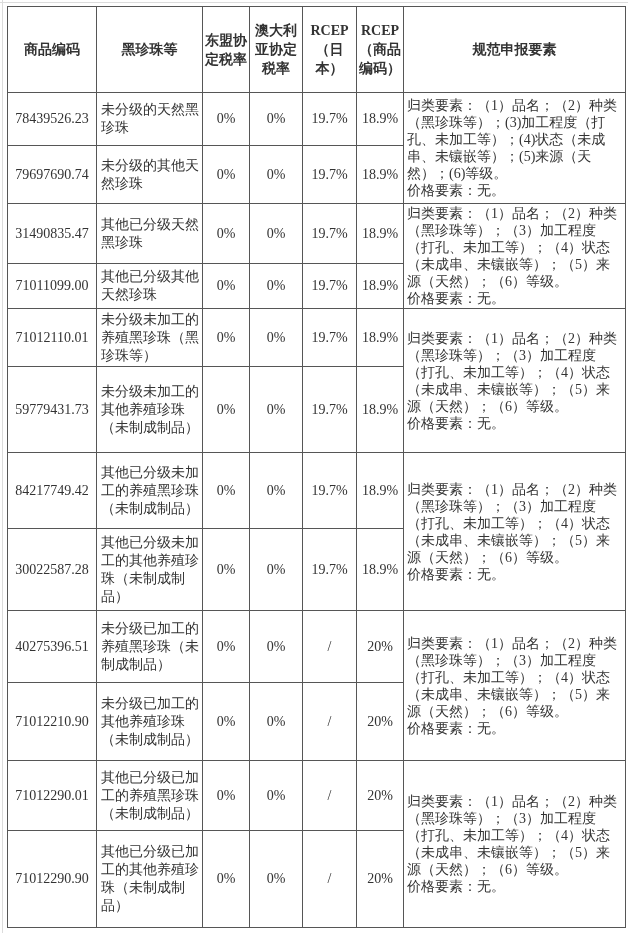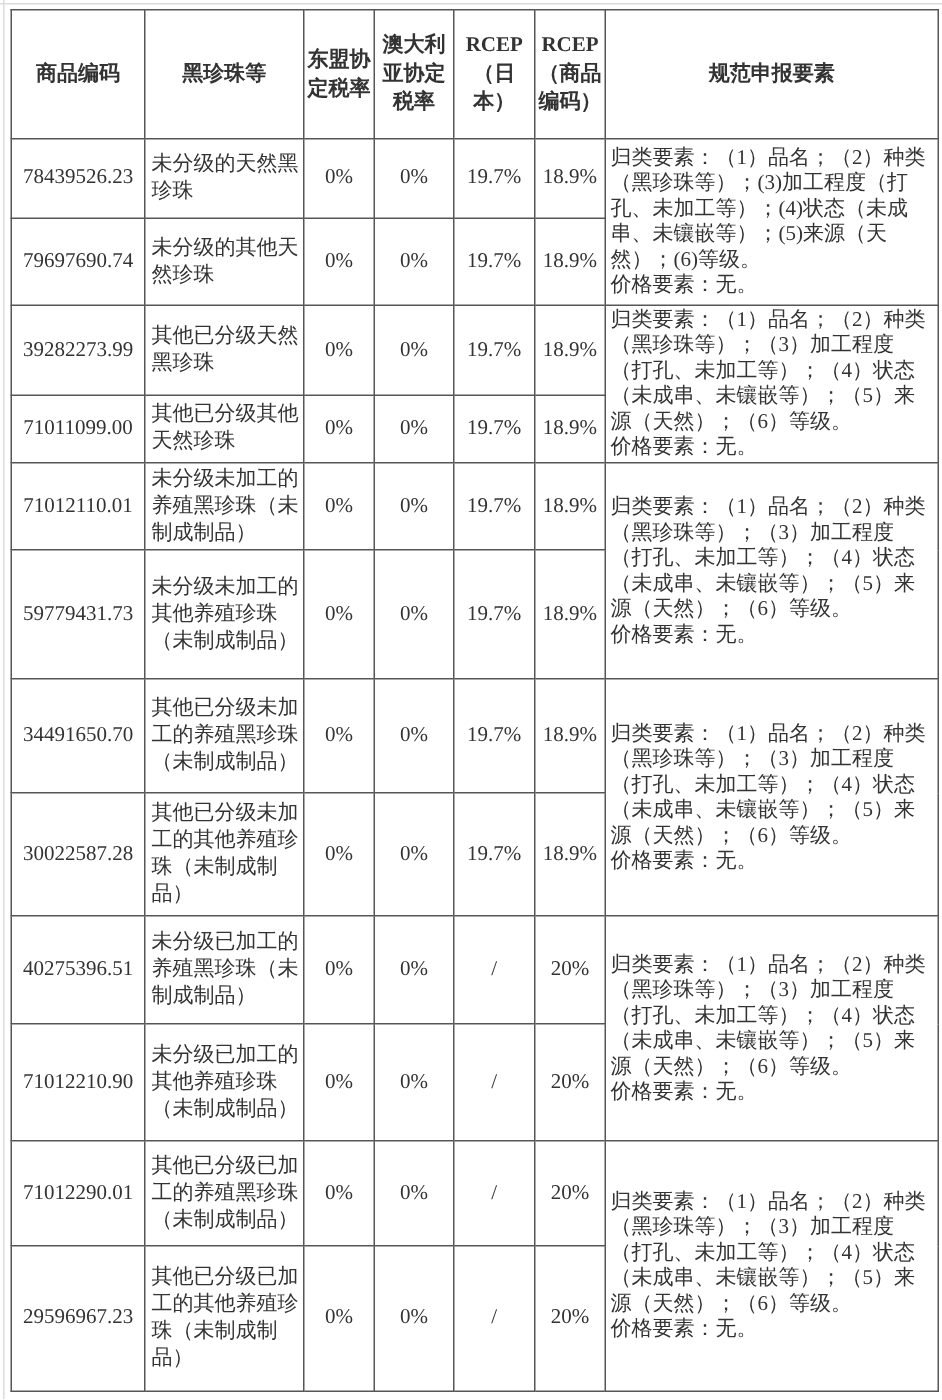--- a/index.html
+++ b/index.html
@@ -102,59 +102,59 @@
     <tr style="height:58px">
       <td>79697690.74</td>
       <td class="name">未分级的其他天然珍珠</td>
       <td>0%</td>
       <td>0%</td>
       <td>19.7%</td>
       <td>18.9%</td>
     </tr>
 
     <tr style="height:60px">
-      <td>39282273.99</td>
+      <td>31490835.47</td>
       <td class="name">其他已分级天然黑珍珠</td>
       <td>0%</td>
       <td>0%</td>
       <td>19.7%</td>
       <td>18.9%</td>
       <td class="decl" rowspan="2">归类要素：（1）品名；（2）种类（黑珍珠等）；（3）加工程度（打孔、未加工等）；（4）状态（未成串、未镶嵌等）；（5）来源（天然）；（6）等级。
 价格要素：无。</td>
     </tr>
     <tr style="height:45px">
       <td>71011099.00</td>
       <td class="name">其他已分级其他天然珍珠</td>
       <td>0%</td>
       <td>0%</td>
       <td>19.7%</td>
       <td>18.9%</td>
     </tr>
 
     <tr style="height:58px">
       <td>71012110.01</td>
-      <td class="name">未分级未加工的养殖黑珍珠（未制成制品）</td>
+      <td class="name">未分级未加工的养殖黑珍珠（黑珍珠等）</td>
       <td>0%</td>
       <td>0%</td>
       <td>19.7%</td>
       <td>18.9%</td>
       <td class="decl" rowspan="2">归类要素：（1）品名；（2）种类（黑珍珠等）；（3）加工程度（打孔、未加工等）；（4）状态（未成串、未镶嵌等）；（5）来源（天然）；（6）等级。
 价格要素：无。</td>
     </tr>
     <tr style="height:86px">
       <td>59779431.73</td>
       <td class="name">未分级未加工的其他养殖珍珠（未制成制品）</td>
       <td>0%</td>
       <td>0%</td>
       <td>19.7%</td>
       <td>18.9%</td>
     </tr>
 
     <tr style="height:76px">
-      <td>34491650.70</td>
+      <td>84217749.42</td>
       <td class="name">其他已分级未加工的养殖黑珍珠（未制成制品）</td>
       <td>0%</td>
       <td>0%</td>
       <td>19.7%</td>
       <td>18.9%</td>
       <td class="decl" rowspan="2">归类要素：（1）品名；（2）种类（黑珍珠等）；（3）加工程度（打孔、未加工等）；（4）状态（未成串、未镶嵌等）；（5）来源（天然）；（6）等级。
 价格要素：无。</td>
     </tr>
     <tr style="height:82px">
       <td>30022587.28</td>
@@ -188,21 +188,21 @@
       <td>71012290.01</td>
       <td class="name">其他已分级已加工的养殖黑珍珠（未制成制品）</td>
       <td>0%</td>
       <td>0%</td>
       <td>/</td>
       <td>20%</td>
       <td class="decl" rowspan="2">归类要素：（1）品名；（2）种类（黑珍珠等）；（3）加工程度（打孔、未加工等）；（4）状态（未成串、未镶嵌等）；（5）来源（天然）；（6）等级。
 价格要素：无。</td>
     </tr>
     <tr style="height:97px">
-      <td>29596967.23</td>
+      <td>71012290.90</td>
       <td class="name">其他已分级已加工的其他养殖珍珠（未制成制品）</td>
       <td>0%</td>
       <td>0%</td>
       <td>/</td>
       <td>20%</td>
     </tr>
   </tbody>
 </table>
 
 </body></html>

